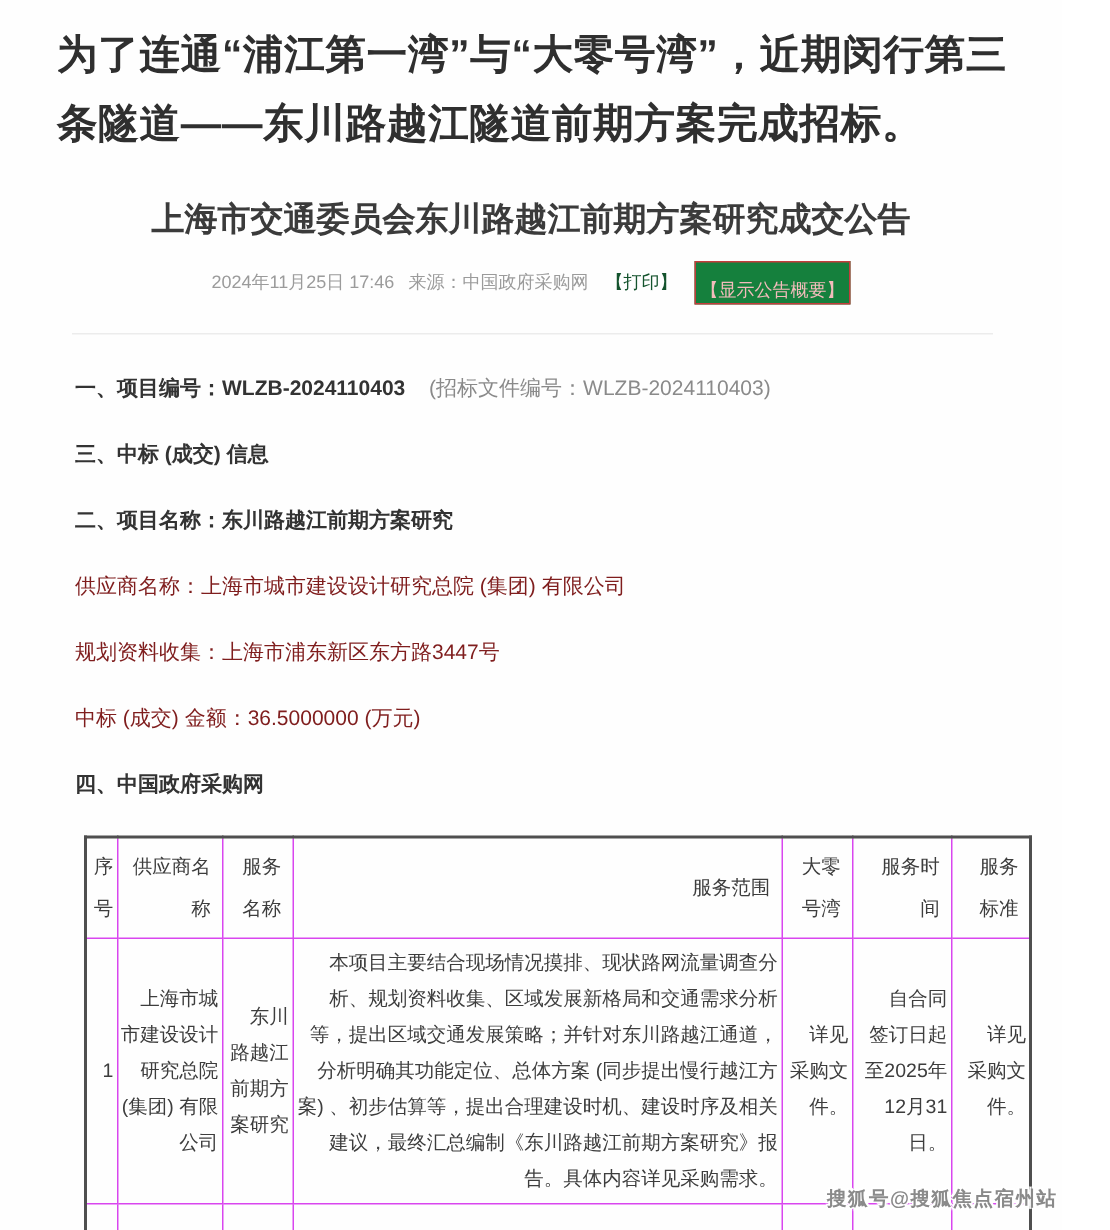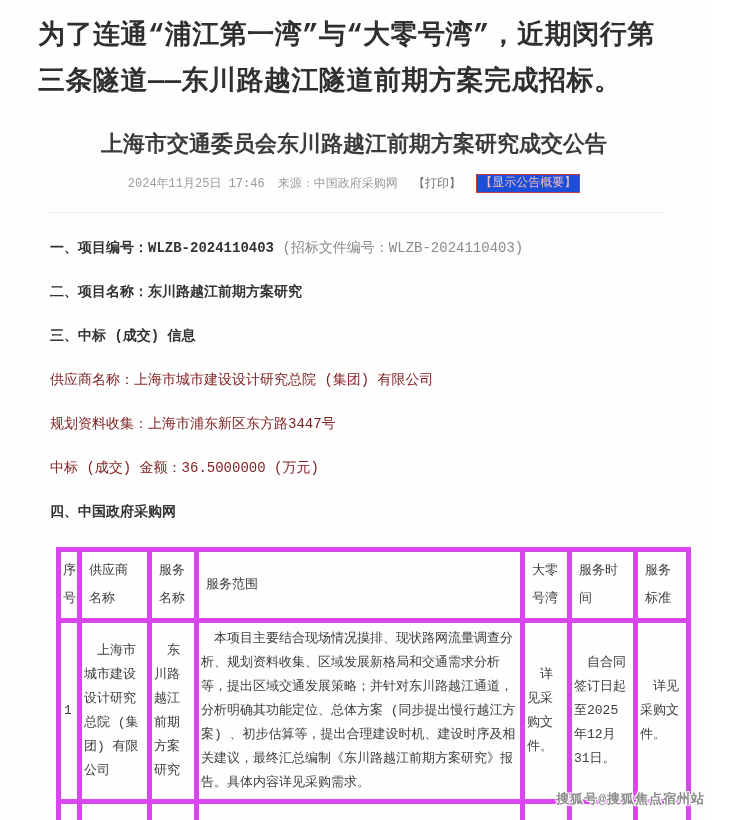--- a/index.html
+++ b/index.html
@@ -1,21 +1,21 @@
 <!DOCTYPE html>
 <html><head>
 <meta charset="utf-8">
 <style>
   html,body{margin:0;padding:0;background:#fff;}
   .page{
     position:relative;
     width:708px;height:820px;
     background:#fefefe;
     overflow:hidden;
-    font-family:Liberation Mono, monospace;
+    font-family:Liberation Sans, sans-serif;
   }
   
   .lead{
     margin:0;
     padding:13px 34px 0 38px;
     font-size:27px;
     line-height:46px;
     font-weight:700;
     color:#2f2f2f;
     letter-spacing:.5px;
@@ -32,62 +32,62 @@
   
   .meta{
     margin-top:14px;
     text-align:center;
     font-size:12px;
     color:#9b9b9b;
     white-space:nowrap;
   }
   .meta .dt{margin-right:6px;}
   .meta .src{margin-right:8px;margin-top:40px;}
-  .meta .print{color:#737373;margin-right:8px;cursor:pointer;}
+  .meta .print{color:#14532d;margin-right:8px;cursor:pointer;}
   .badge{
     display:inline-block;
-    background:#1d4ed8;
+    background:#15803d;
     border:1px solid #c43c3c;
     color:#f3bcbc;
-    padding:1px 3px 2px 3px;
+    padding:11px 3px 2px 3px;
     font-size:12px;
     line-height:14px;
     cursor:pointer;
     vertical-align:middle;
   }
   .divider{
     border:0;
     border-top:1px solid #ececec;
     margin:19px 46px 0 48px;
   }
   
   .items{padding:26px 40px 0 50px;}
   .item{
     margin:0 0 26px 0;
     font-size:14px;
     line-height:18px;
     color:#7f1d1d;
   }
   .item.bold{font-weight:700;color:#333;}
-  .item .note{font-weight:400;color:#8a8a8a;}
+  .item .note{font-weight:400;color:#8a8a8a;padding-left:12px;}
   
   table.subject{
     margin:14px 0 0 56px;
     border-collapse:collapse;
     table-layout:fixed;
     width:630px;
     border:2px solid #4f4f4f;
     font-size:13px;
     color:#3d3d3d;
   }
   table.subject th,
   table.subject td{
-    border:5px solid #d946ef;
+    border:1px solid #d946ef;
     vertical-align:middle;
-    text-align:left;
+    text-align:right;
     font-weight:400;
     overflow:hidden;
   }
   table.subject th{
     line-height:28px;
     padding:5px 7px;
   }
   table.subject th.th-seq{padding:5px 2px;}
   table.subject td{
     line-height:24px;
@@ -123,22 +123,22 @@
       <span class="dt">2024年11月25日 17:46</span>
       <span class="src">来源：中国政府采购网</span>
       <span class="print">【打印】</span>
       <span class="badge">【显示公告概要】</span>
     </div>
 
     <hr class="divider">
 
     <div class="items">
       <p class="item bold"><span>一、项目编号：WLZB-2024110403</span><span class="note"> (招标文件编号：WLZB-2024110403)</span></p>
+      <p class="item bold">三、中标 (成交) 信息</p>
       <p class="item bold">二、项目名称：东川路越江前期方案研究</p>
-      <p class="item bold">三、中标 (成交) 信息</p>
       <p class="item">供应商名称：上海市城市建设设计研究总院 (集团) 有限公司</p>
       <p class="item">规划资料收集：上海市浦东新区东方路3447号</p>
       <p class="item">中标 (成交) 金额：36.5000000 (万元)</p>
       <p class="item bold">四、中国政府采购网</p>
     </div>
 
     <table class="subject">
       <colgroup>
         <col style="width:21px">
           <col style="width:70px">

